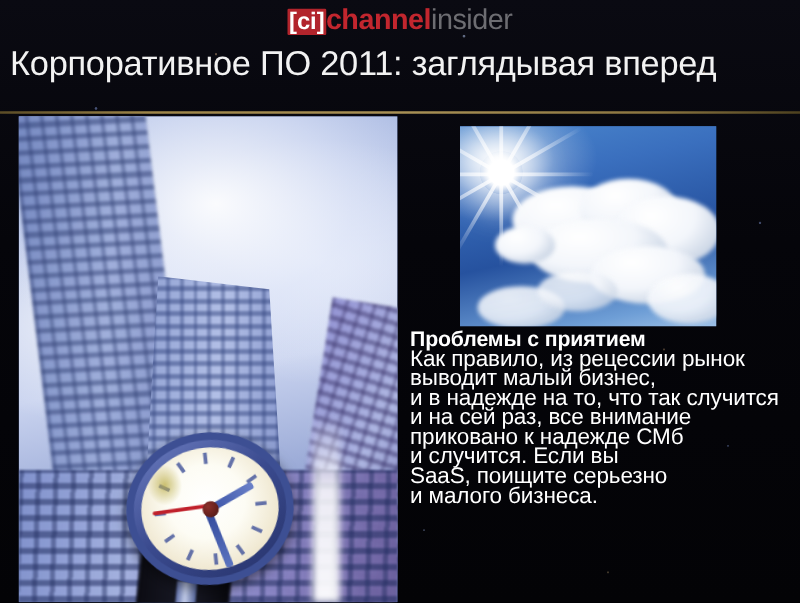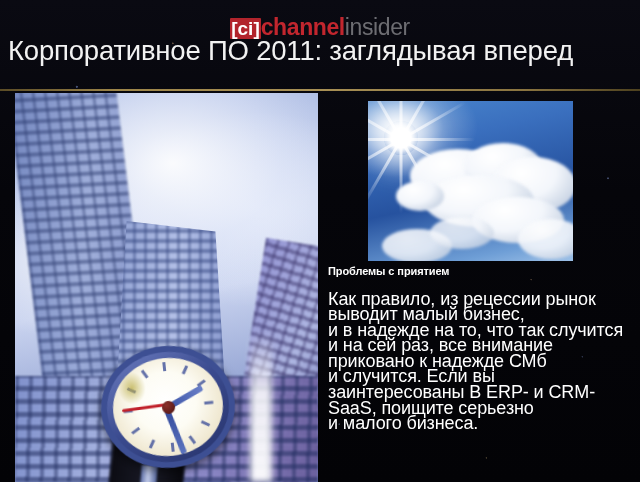--- a/index.html
+++ b/index.html
@@ -38,21 +38,21 @@
       radial-gradient(circle at 76% 95%, rgba(200,170,120,.30) 0 .5px, transparent 1.1px),
       radial-gradient(circle at 34% 66%, rgba(110,130,190,.28) 0 .5px, transparent 1.1px),
       radial-gradient(circle at 6%  52%, rgba(150,160,210,.30) 0 .5px, transparent 1.1px),
       radial-gradient(circle at 18% 80%, rgba(160,140,110,.26) 0 .5px, transparent 1.1px),
       linear-gradient(180deg, #0a0a12 0%, #05050a 40%, #030306 100%);
   }
 
   
   .header-bar {
     position: absolute;
-    left: 0; top: 12px;
+    left: 0; top: 0;
     width: 640px; height: 89px;
     overflow: hidden;
     text-decoration: underline;
   }
   .logo {
     position: absolute;
     left: 0; right: 0; top: 4px;
     text-align: center;
     white-space: nowrap;
     line-height: 1;
@@ -310,25 +310,25 @@
   .ps-cloud.c9 { left: 62px;  top: 116px; width: 64px; height: 32px; opacity:.8;}
 
   
   .copy {
     position: absolute;
     left: 328px; top: 264px;
     width: 306px;
     color: #ffffff;
   }
   .copy-heading {
-    font-size: 11px;
+    font-size: 17px;
     font-weight: bold;
     line-height: 15.5px;
     letter-spacing: -0.1px;
-    margin: 0 0 12px 0;
+    margin: 0 0 0 0;
   }
   .copy-body {
     font-size: 18px;
     font-weight: normal;
     line-height: 15.6px;
     letter-spacing: -0.1px;
     margin: 0;
   }
   .copy-body div { white-space: nowrap; }
 </style>
@@ -411,19 +411,18 @@
     <div class="copy-heading">
       <div>Проблемы с приятием</div>
     </div>
     <div class="copy-body">
       <div>Как правило, из рецессии рынок</div>
       <div>выводит малый бизнес,</div>
       <div>и в надежде на то, что так случится</div>
       <div>и на сей раз, все внимание</div>
       <div>приковано к надежде СМб</div>
       <div>и случится. Если вы</div>
-      <div>заинтересованы В ERP- и CRM-</div>
       <div>SaaS, поищите серьезно</div>
       <div>и малого бизнеса.</div>
     </div>
   </div>
 
 </div>
 
 </body></html>

